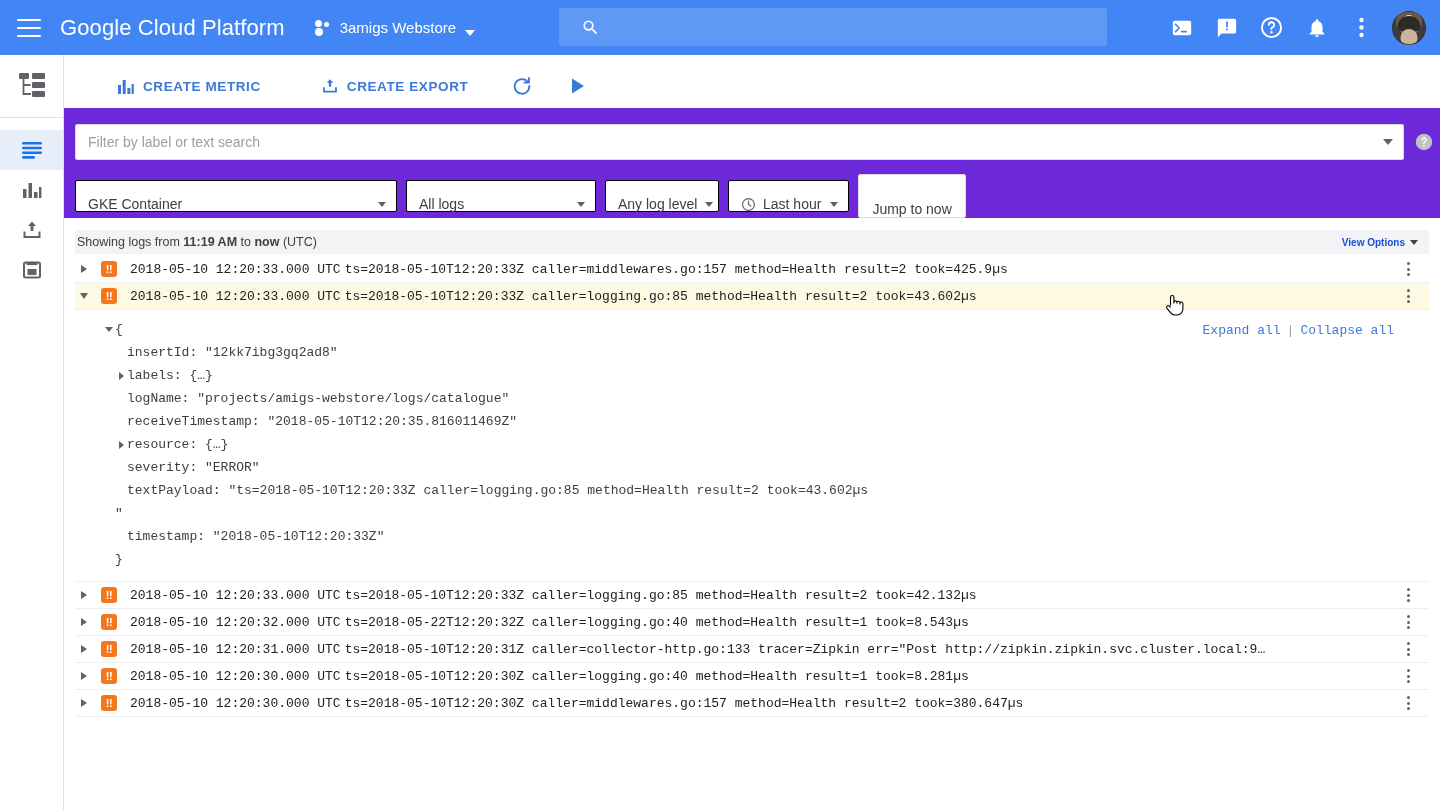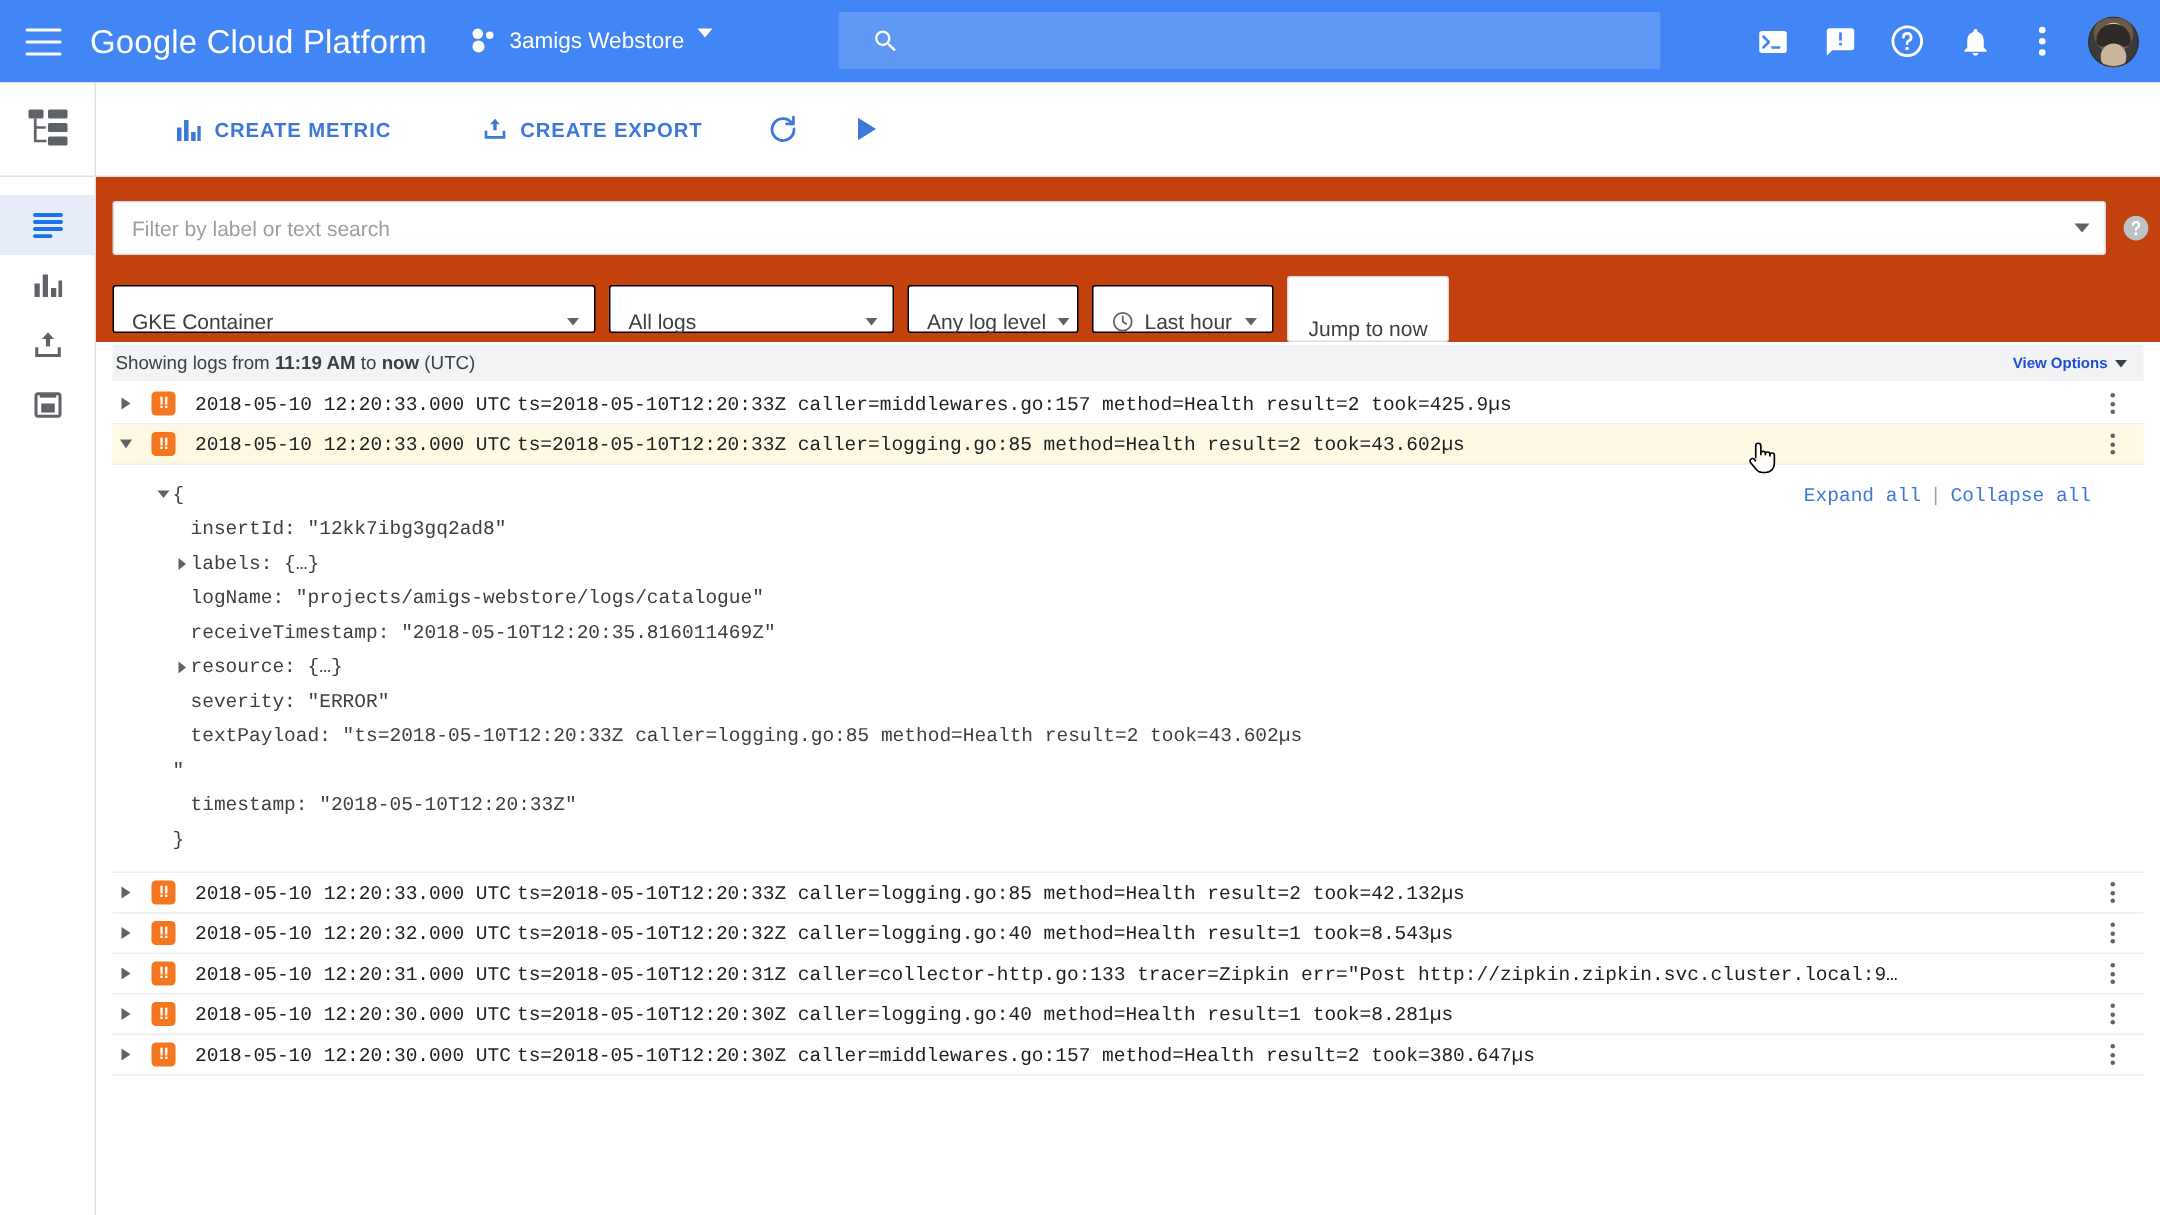--- a/index.html
+++ b/index.html
@@ -24,21 +24,21 @@
     margin-left: 17px; margin-right: 19px;
     display: flex; flex-direction: column; justify-content: space-between;
     cursor: pointer;
   }
   .hamburger span { display:block; height: 2px; background: #fff; border-radius: 1px; }
   .brand {
     color: #fff; font-size: 22px; letter-spacing: .1px;
     white-space: nowrap; font-weight: 400; text-align: center;
   }
   .project-picker {
-    display: flex; align-items: flex-start; gap: 9px;
+    display: flex; align-items: flex-end; gap: 9px;
     margin-left: 30px; cursor: pointer; white-space: nowrap;
   }
   .proj-icon { width: 16px; height: 16px; position: relative; }
   .proj-icon i {
     position: absolute; background: #fff; border-radius: 50%; display: block;
   }
   .proj-icon i.a { width: 7px; height: 7px; left: 0; top: 0; }
   .proj-icon i.b { width: 5px; height: 5px; left: 9px; top: 2px; }
   .proj-icon i.c { width: 8px; height: 8px; left: 0px; top: 8px; }
   .proj-name { color: #fff; font-size: 15px; }
@@ -112,22 +112,22 @@
     letter-spacing: .6px; cursor: pointer; padding: 8px 10px;
     white-space: nowrap;
   }
   .tb-icon-btn {
     width: 40px; height: 40px; display: flex; align-items: center;
     justify-content: center; cursor: pointer; border-radius: 50%;
   }
 
   
   .filters {
-    position: absolute; top: 118px; left: 64px;
-    width: 1376px; height: 110px; background: #c2410c;
+    position: absolute; top: 108px; left: 64px;
+    width: 1376px; height: 110px; background: #6d28d9;
   }
   .filter-input-row {
     display: flex; align-items: center;
     padding: 16px 0 0 11px;
   }
   .filter-input {
     width: 1329px; height: 36px;
     border: 1px solid #dadce0; border-radius: 2px;
     background: #fff; display: flex; align-items: center;
     padding: 0 12px; cursor: text; position: relative;
@@ -574,21 +574,21 @@
   </div>
 
   <div class="logrow">
     <span class="tri">
         <i></i>
       </span>
     <span class="sev">
         <b>!!</b>
       </span>
     <span class="ts">2018-05-10 12:20:32.000 UTC</span>
-    <span class="msg">ts=2018-05-10T12:20:32Z caller=logging.go:40 method=Health result=1 took=8.543µs</span>
+    <span class="msg">ts=2018-05-22T12:20:32Z caller=logging.go:40 method=Health result=1 took=8.543µs</span>
     <span class="kebab">
         <i></i>
         <i></i>
         <i></i>
       </span>
   </div>
 
   <div class="logrow">
     <span class="tri">
         <i></i>

